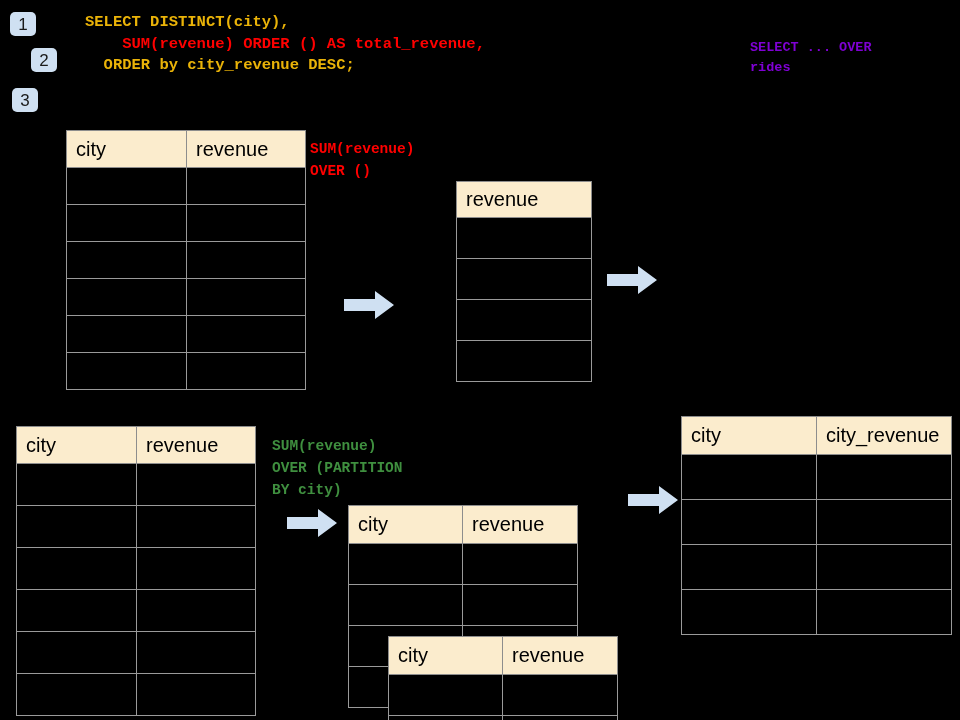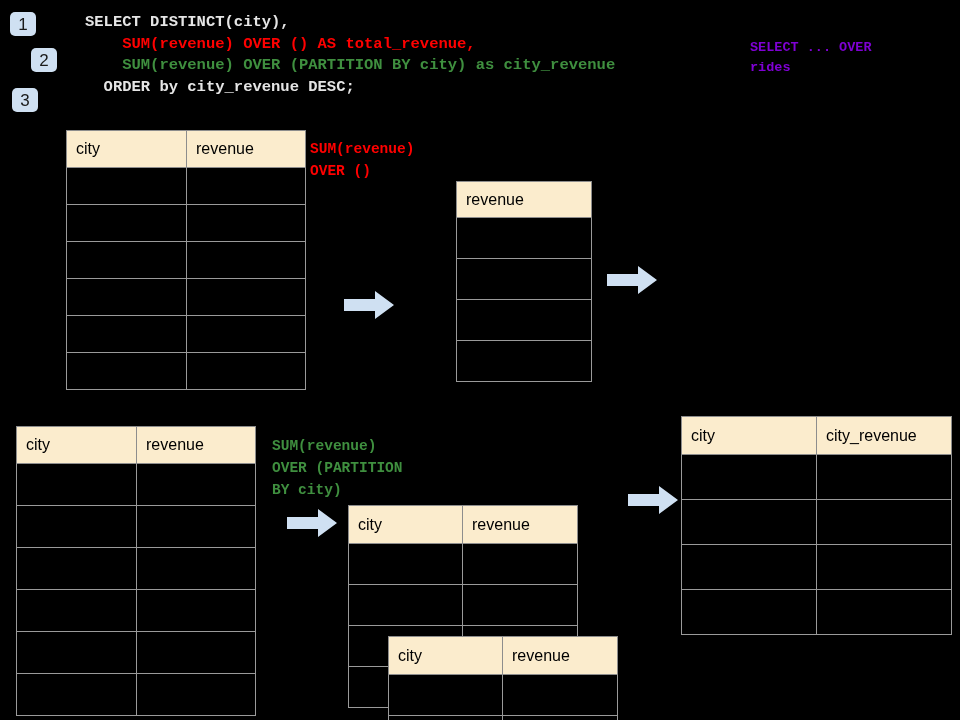--- a/index.html
+++ b/index.html
@@ -35,21 +35,21 @@
   
   .code {
     position: absolute;
     font-family: "Liberation Mono", "DejaVu Sans Mono", monospace;
     font-size: 15.5px;
     line-height: 21.5px;
     white-space: pre;
     letter-spacing: 0px;
     font-weight: bold;
   }
-  .code-purple { color: #e5e5e5; }
+  .code-purple { color: #eab308; }
   .code-red    { color: #ff0000; }
   .code-green  { color: #3f8f3f; }
 
   .annot {
     position: absolute;
     font-family: "Liberation Mono", "DejaVu Sans Mono", monospace;
     font-size: 14.5px;
     line-height: 22px;
     white-space: pre;
     font-weight: bold;
@@ -69,21 +69,21 @@
   .tbl th, .tbl td {
     border: 1px solid #9a9a9a;
     padding: 0;
     margin: 0;
     box-sizing: border-box;
   }
   .tbl th {
     background: #fbeccd;
     color: #000000;
     font-weight: normal;
-    font-size: 16px;
+    font-size: 20px;
     text-align: left;
     padding: 0 9px;
     vertical-align: middle;
     border-color: #8d8d8d;
   }
   .tbl td {
     background: #000000;
     border-color: #9a9a9a;
   }
 
@@ -96,21 +96,21 @@
 <body>
 
 <div id="canvas">
 
   <div id="badges-layer">
       <div class="badge" style="left: 10px; top: 12px; width: 26px; height: 24px;">1</div>
       <div class="badge" style="left: 31px; top: 48px; width: 26px; height: 24px;">2</div>
       <div class="badge" style="left: 12px; top: 88px; width: 26px; height: 24px;">3</div>
     </div>
 
-  <div id="query-block" class="code" style="left:85px; top:12px;"><div class="code-purple">SELECT DISTINCT(city),</div><div class="code-red">    SUM(revenue) OVER () AS total_revenue,</div><div class="code-green">    SUM(revenue) OVER (PARTITION BY city) as city_revenue</div><div class="code-purple">  ORDER by city_revenue DESC;</div></div>
+  <div id="query-block" class="code" style="left:85px; top:12px;"><div class="code-purple">SELECT DISTINCT(city),</div><div class="code-red">    SUM(revenue) ORDER () AS total_revenue,</div><div class="code-purple">  ORDER by city_revenue DESC;</div></div>
 
   <div id="annot-layer">
       <div class="annot annot-red" style="left: 310px; top: 138px;">SUM(revenue)
 OVER ()</div>
       <div class="annot annot-green" style="left: 272px; top: 435px;">SUM(revenue)
 OVER (PARTITION
 BY city)</div>
       <div class="annot annot-purple" style="left: 750px; top: 38px;">SELECT ... OVER
 rides</div>
     </div>

